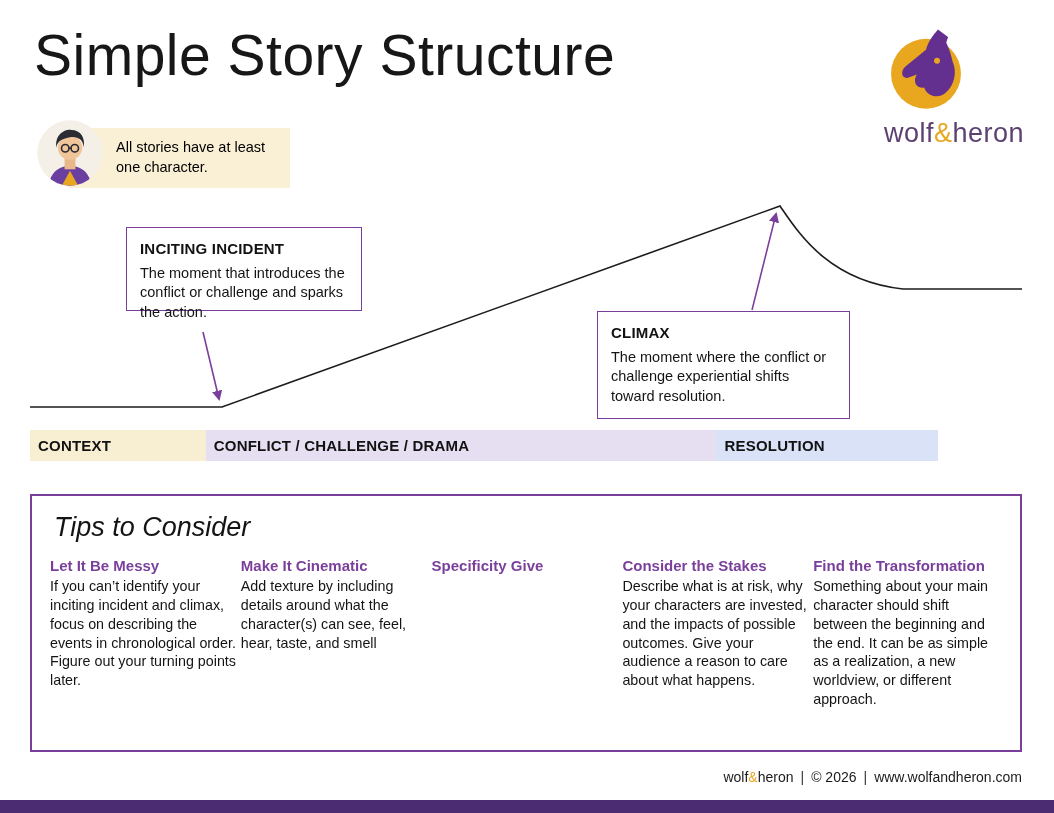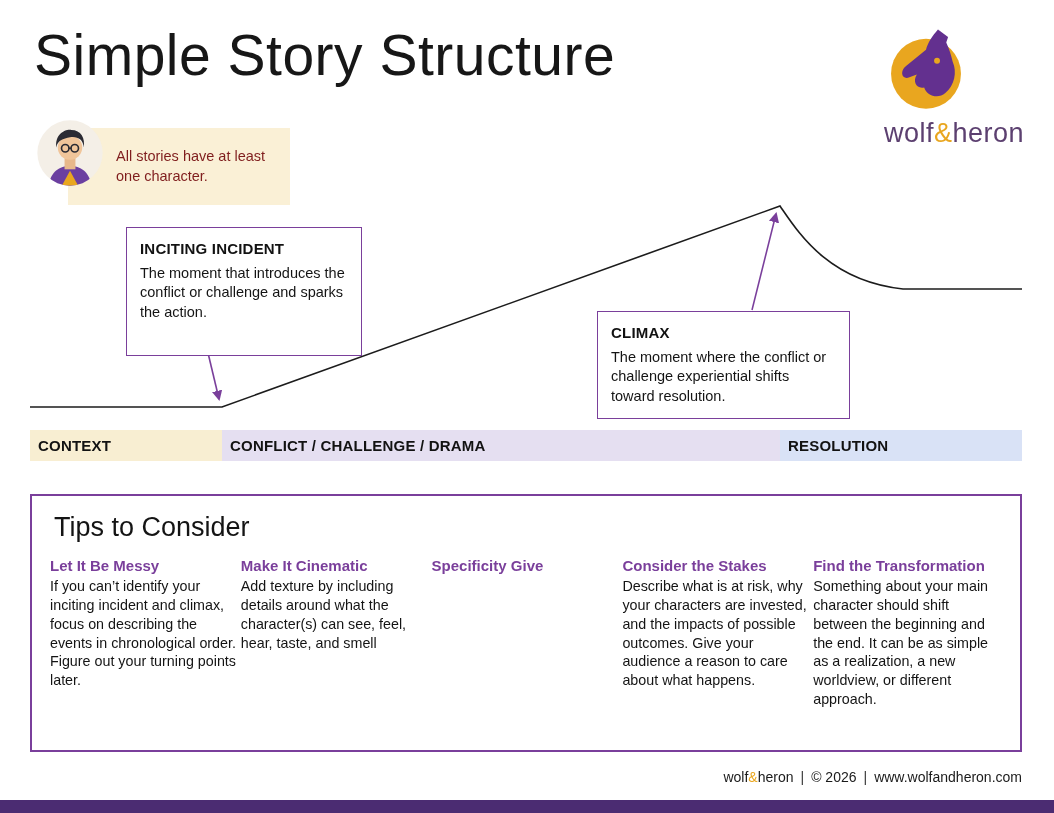--- a/index.html
+++ b/index.html
@@ -29,53 +29,53 @@
     position:absolute;left:34px;top:22px;
     font-size:57px;font-weight:300;letter-spacing:.5px;color:#171717;
   }
   
   .logo{position:absolute;right:30px;top:24px;width:196px;text-align:right;}
   .logo-mark{display:block;width:92px;height:92px;margin:0 auto;}
   .logo-text{margin-top:2px;font-size:27px;font-weight:400;color:#5C4070;letter-spacing:.5px;}
   .amp{color:var(--brand-gold);}
   
   .note{
-    position:absolute;left:68px;top:128px;width:222px;height:77px;
+    position:absolute;left:68px;top:128px;width:222px;height:60px;
     background:var(--note-bg);
     display:flex;align-items:center;
     padding-left:48px;padding-right:10px;
-    font-size:14.5px;line-height:1.35;color:#7f1d1d;
+    font-size:14.5px;line-height:1.35;color:#000000;
   }
   .avatar{position:absolute;left:36px;top:119px;width:68px;height:68px;}
   
   .arc{position:absolute;left:0;top:0;width:1054px;height:813px;pointer-events:none;z-index:1;}
   
   .callout{
     position:absolute;z-index:2;background:#fff;
     border:1.5px solid var(--brand-purple);
     padding:12px 13px 12px 13px;
   }
   .callout h3{font-size:15px;font-weight:700;letter-spacing:.2px;margin-bottom:7px;color:#121212;}
   .callout p{font-size:14.5px;line-height:1.34;color:#141414;}
-  .callout-inciting{left:126px;top:227px;width:236px;height:129px;}
+  .callout-inciting{left:126px;top:227px;width:236px;height:84px;}
   .callout-climax{left:597px;top:311px;width:253px;height:108px;}
   
-  .bands{position:absolute;left:30px;top:430px;width:992px;height:31px;display:flex;z-index:2;}
+  .bands{position:absolute;left:30px;top:430px;width:908px;height:31px;display:flex;z-index:2;}
   .band{display:flex;align-items:center;font-size:15px;font-weight:700;color:#121212;}
   .band span{padding-left:8px;letter-spacing:.2px;}
   .band-context{width:192px;background:var(--context-bg);}
   .band-conflict{width:558px;background:var(--conflict-bg);}
   .band-resolution{width:242px;background:var(--resolution-bg);}
   
   .tips{
     position:absolute;left:30px;top:494px;width:992px;height:258px;
     border:2px solid var(--brand-purple);background:#fff;z-index:2;
     padding:16px 18px 0 18px;
   }
-  .tips h2{font-size:27px;font-weight:400;color:#141414;margin-left:4px;}
+  .tips h2{font-size:27px;font-weight:400;color:#141414;margin-left:4px;font-style:italic;}
   .tips-cols{display:flex;gap:2px;margin-top:14px;}
   .tip{flex:1;}
   .tip h4{font-size:15px;font-weight:700;color:var(--brand-purple);margin-bottom:3px;}
   .tip p{font-size:14.3px;line-height:1.32;color:#141414;}
   
   .footer{
     position:absolute;right:32px;top:769px;
     font-size:14px;color:#1a1a1a;
   }
   .footer .sep{margin:0 7px;color:#333;}

